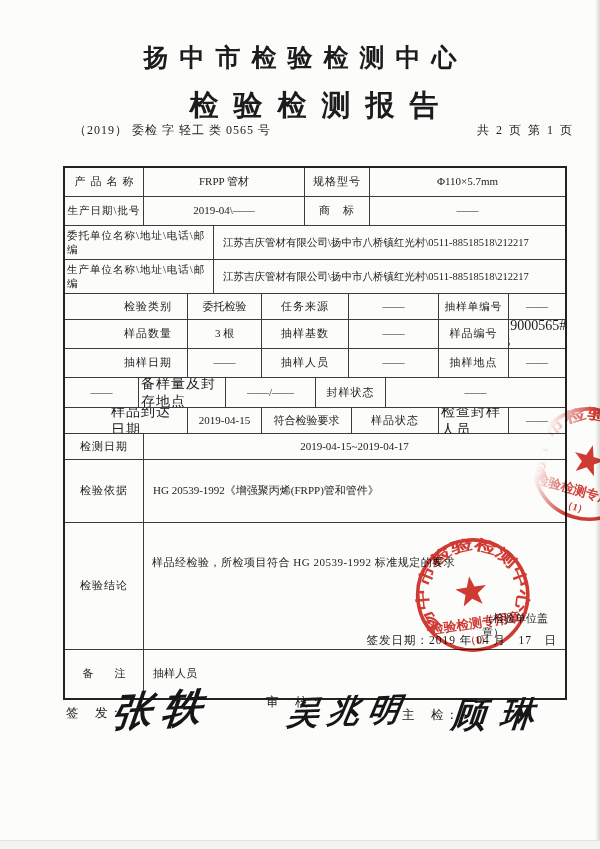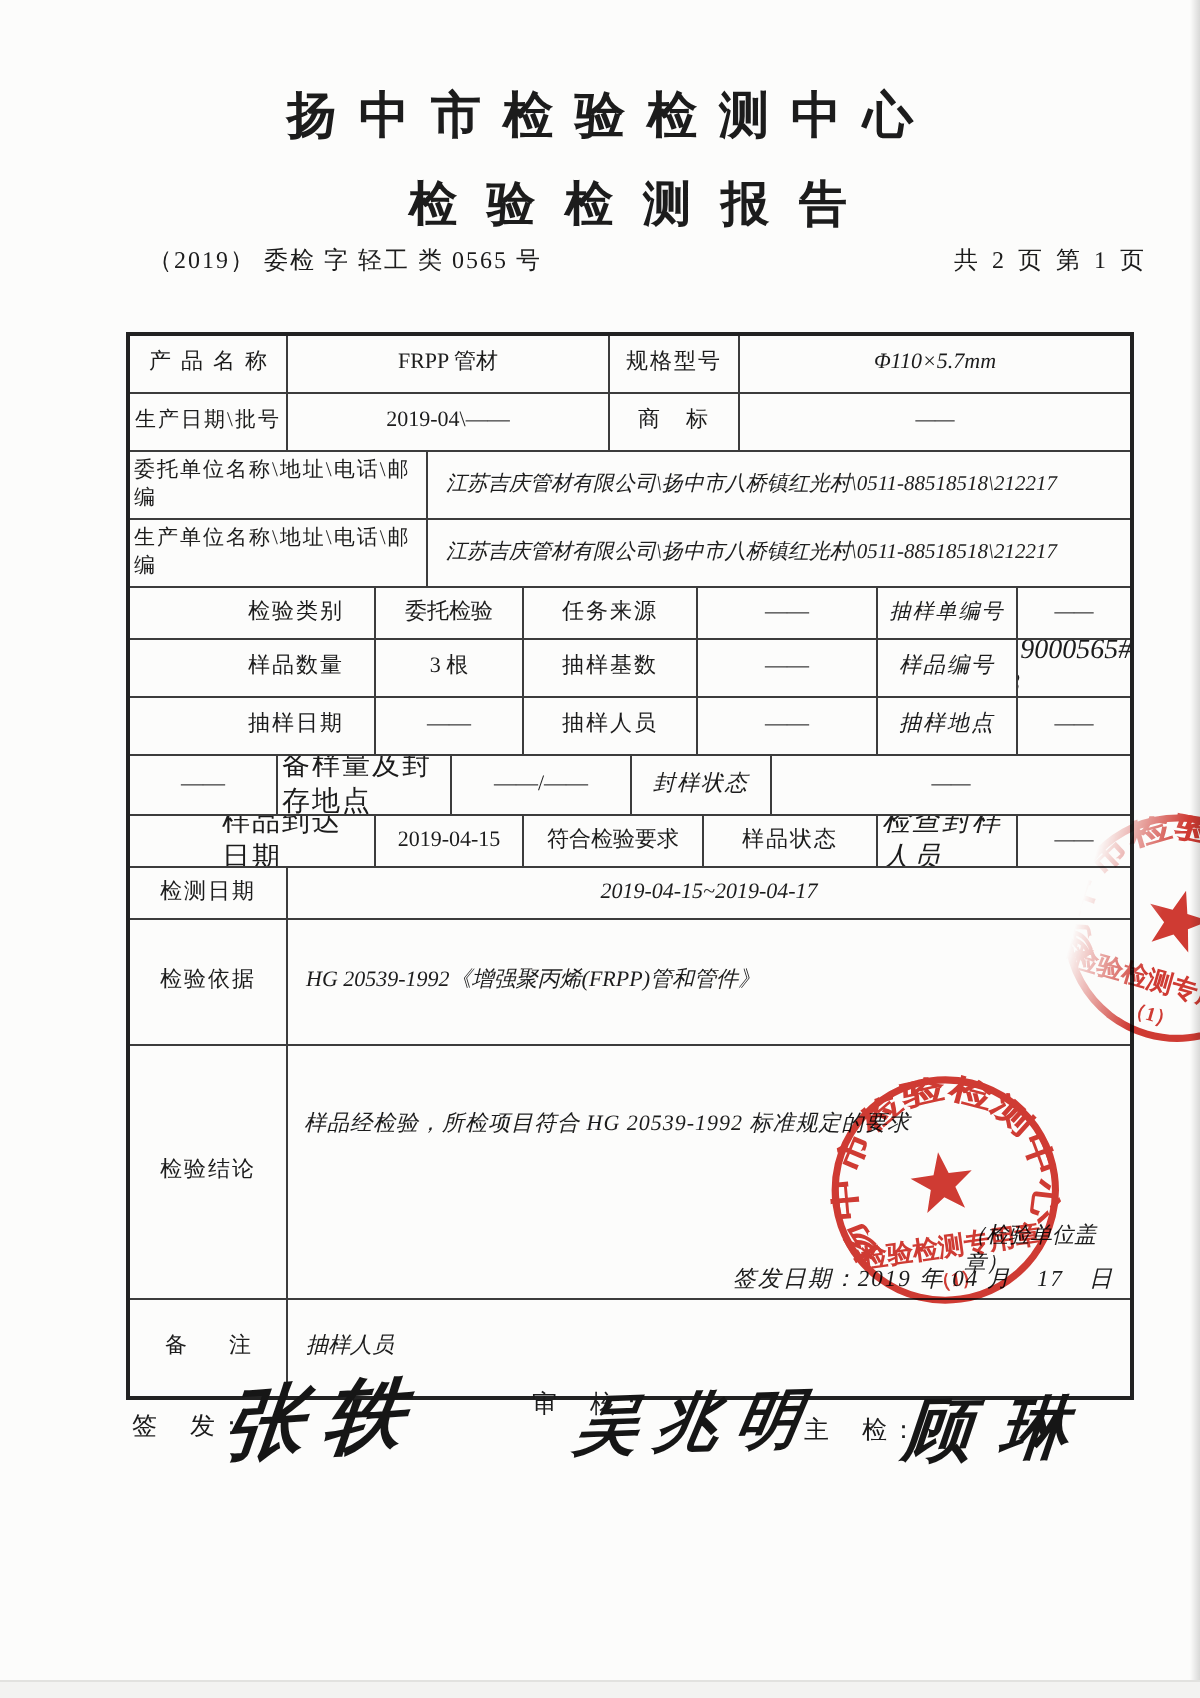--- a/index.html
+++ b/index.html
@@ -10,42 +10,42 @@
   }
   
   .edge-right{position:absolute;top:0;right:0;width:5px;height:100%;
     background:linear-gradient(to right, rgba(0,0,0,0), rgba(0,0,0,0.14));}
   .edge-bottom{position:absolute;left:0;bottom:0;width:100%;height:9px;background:#f3f3f1;
     border-top:1px solid #e2e2df;}
   
   .org-name{position:absolute;top:41px;left:0;width:100%;text-align:center;
     font-size:25px;font-weight:bold;letter-spacing:11px;text-indent:11px;}
   .report-title{position:absolute;top:86px;left:0;width:100%;text-align:center;
-    font-size:24px;font-weight:bold;letter-spacing:15px;text-indent:15px;padding-left:28px;}
+    font-size:29px;font-weight:bold;letter-spacing:15px;text-indent:15px;padding-left:28px;}
   .doc-number{position:absolute;top:122px;left:74px;font-size:12px;letter-spacing:1px;}
   .page-indicator{position:absolute;top:122px;left:477px;font-size:12px;letter-spacing:2px;}
   
   .tbl{position:absolute;left:63px;top:166px;width:504px;border:2px solid #222;background:transparent;}
   .row{display:flex;border-bottom:1px solid #3c3c3c;}
   .row.lastrow{border-bottom:none;}
   .cell{border-right:1px solid #3c3c3c;display:flex;align-items:center;justify-content:center;
     font-size:11px;line-height:1.25;padding:1px 2px;overflow:hidden;}
-  .cell.last{border-right:none;font-style:italic;}
+  .cell.last{border-right:none;}
   .cell.left{justify-content:flex-start;padding-left:9px;}
   .cell.sm{font-size:10.5px;}
   .cell.xs{font-size:14px;}
   .lab{letter-spacing:1px;}
   .lab.wide{letter-spacing:5px;text-indent:5px;}
   
   .wA{width:15.8%;}  
   .wB{width:32.2%;}  
   .wC{width:13%;}    
   .wD{flex:1;}
   .uL{width:29.8%;}  
-  .s1{width:15.8%;margin-left:44px;} .s2{width:14.8%;} .s3{width:17.4%;} .s4{width:18%;} .s5{width:14%;font-style:italic;} .s6{flex:1;}
+  .s1{width:15.8%;margin-left:44px;} .s2{width:14.8%;} .s3{width:17.4%;} .s4{width:18%;} .s5{width:14%;} .s6{flex:1;}
   
   .concl{position:relative;display:block;padding:0;}
   .concl .body-text{position:absolute;left:8px;top:33px;font-size:11px;letter-spacing:0.5px;}
   .concl .seal-hint{position:absolute;left:338px;top:89px;font-size:11px;}
   .concl .issue-date{position:absolute;right:8px;top:110px;font-size:11.5px;letter-spacing:1px;}
   
   .foot-label{position:absolute;font-size:12.5px;letter-spacing:2px;text-align:center;}
   .sig{position:absolute;font-family:"DejaVu Serif", serif;font-style:italic;font-weight:600;
     color:#161616;white-space:nowrap;}
   .sig1{left:112px;top:682px;font-size:40px;transform:rotate(-4deg) skewX(-10deg);letter-spacing:10px;}

